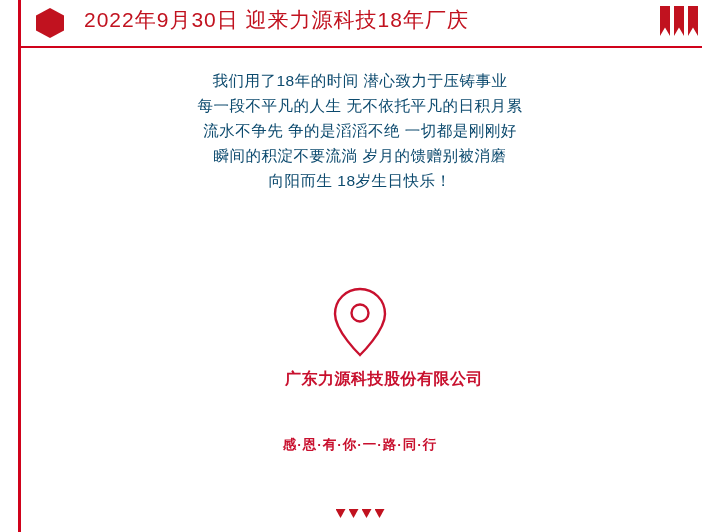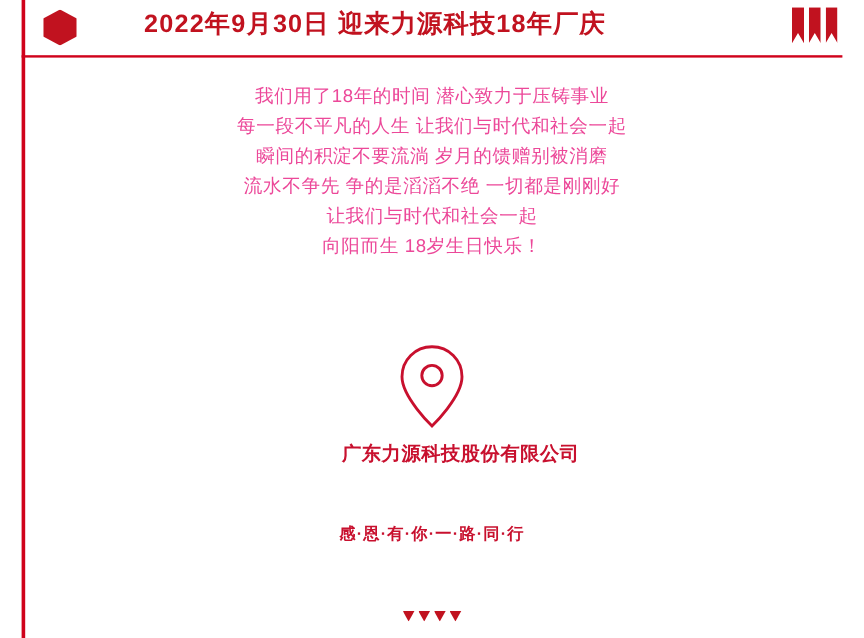--- a/index.html
+++ b/index.html
@@ -47,25 +47,24 @@
     width: 28px;
     height: 30px;
     background: #c1121f;
     clip-path: polygon(50% 0%, 100% 25%, 100% 75%, 50% 100%, 0% 75%, 0% 25%);
   }
   .header-title {
     position: absolute;
     left: 84px;
     top: 6px;
     font-size: 21px;
-    font-weight: bold;
+    font-weight: normal;
     letter-spacing: 1px;
     color: #c1121f;
     white-space: nowrap;
-    margin-left: 36px;
   }
   .header-marks {
     position: absolute;
     right: 22px;
     top: 6px;
     display: flex;
     gap: 4px;
   }
   .mark {
     width: 10px;
@@ -89,21 +88,21 @@
   .poem {
     position: absolute;
     left: 0;
     top: 68px;
     width: 720px;
     text-align: center;
   }
   .poem-line {
     font-size: 15.5px;
     line-height: 25px;
-    color: #ec4899;
+    color: #0c4a6e;
     letter-spacing: 0.5px;
     white-space: nowrap;
   }
 
   
   .pin-wrap {
     position: absolute;
     left: 0;
     top: 286px;
     width: 720px;
@@ -173,24 +172,23 @@
   <div class="header-marks">
     <div class="mark m1"></div>
     <div class="mark m2"></div>
     <div class="mark m3"></div>
   </div>
 </div>
 <div class="header-rule"></div>
 
 <div class="poem">
   <div class="poem-line">我们用了18年的时间 潜心致力于压铸事业</div>
-  <div class="poem-line">每一段不平凡的人生 让我们与时代和社会一起</div>
+  <div class="poem-line">每一段不平凡的人生 无不依托平凡的日积月累</div>
+  <div class="poem-line">流水不争先 争的是滔滔不绝 一切都是刚刚好</div>
   <div class="poem-line">瞬间的积淀不要流淌 岁月的馈赠别被消磨</div>
-  <div class="poem-line">流水不争先 争的是滔滔不绝 一切都是刚刚好</div>
-  <div class="poem-line">让我们与时代和社会一起</div>
   <div class="poem-line">向阳而生 18岁生日快乐！</div>
 </div>
 
 <div class="pin-wrap">
   <svg width="60" height="72" viewBox="0 0 60 72">
     <path d="M30 3 C16 3 5 14 5 28 C5 45 30 69 30 69 C30 69 55 45 55 28 C55 14 44 3 30 3 Z" fill="none" stroke="#c8102e" stroke-width="2.4"></path>
     <circle cx="30" cy="27" r="8.5" fill="none" stroke="#c8102e" stroke-width="2.4"></circle>
   </svg>
 </div>
 

